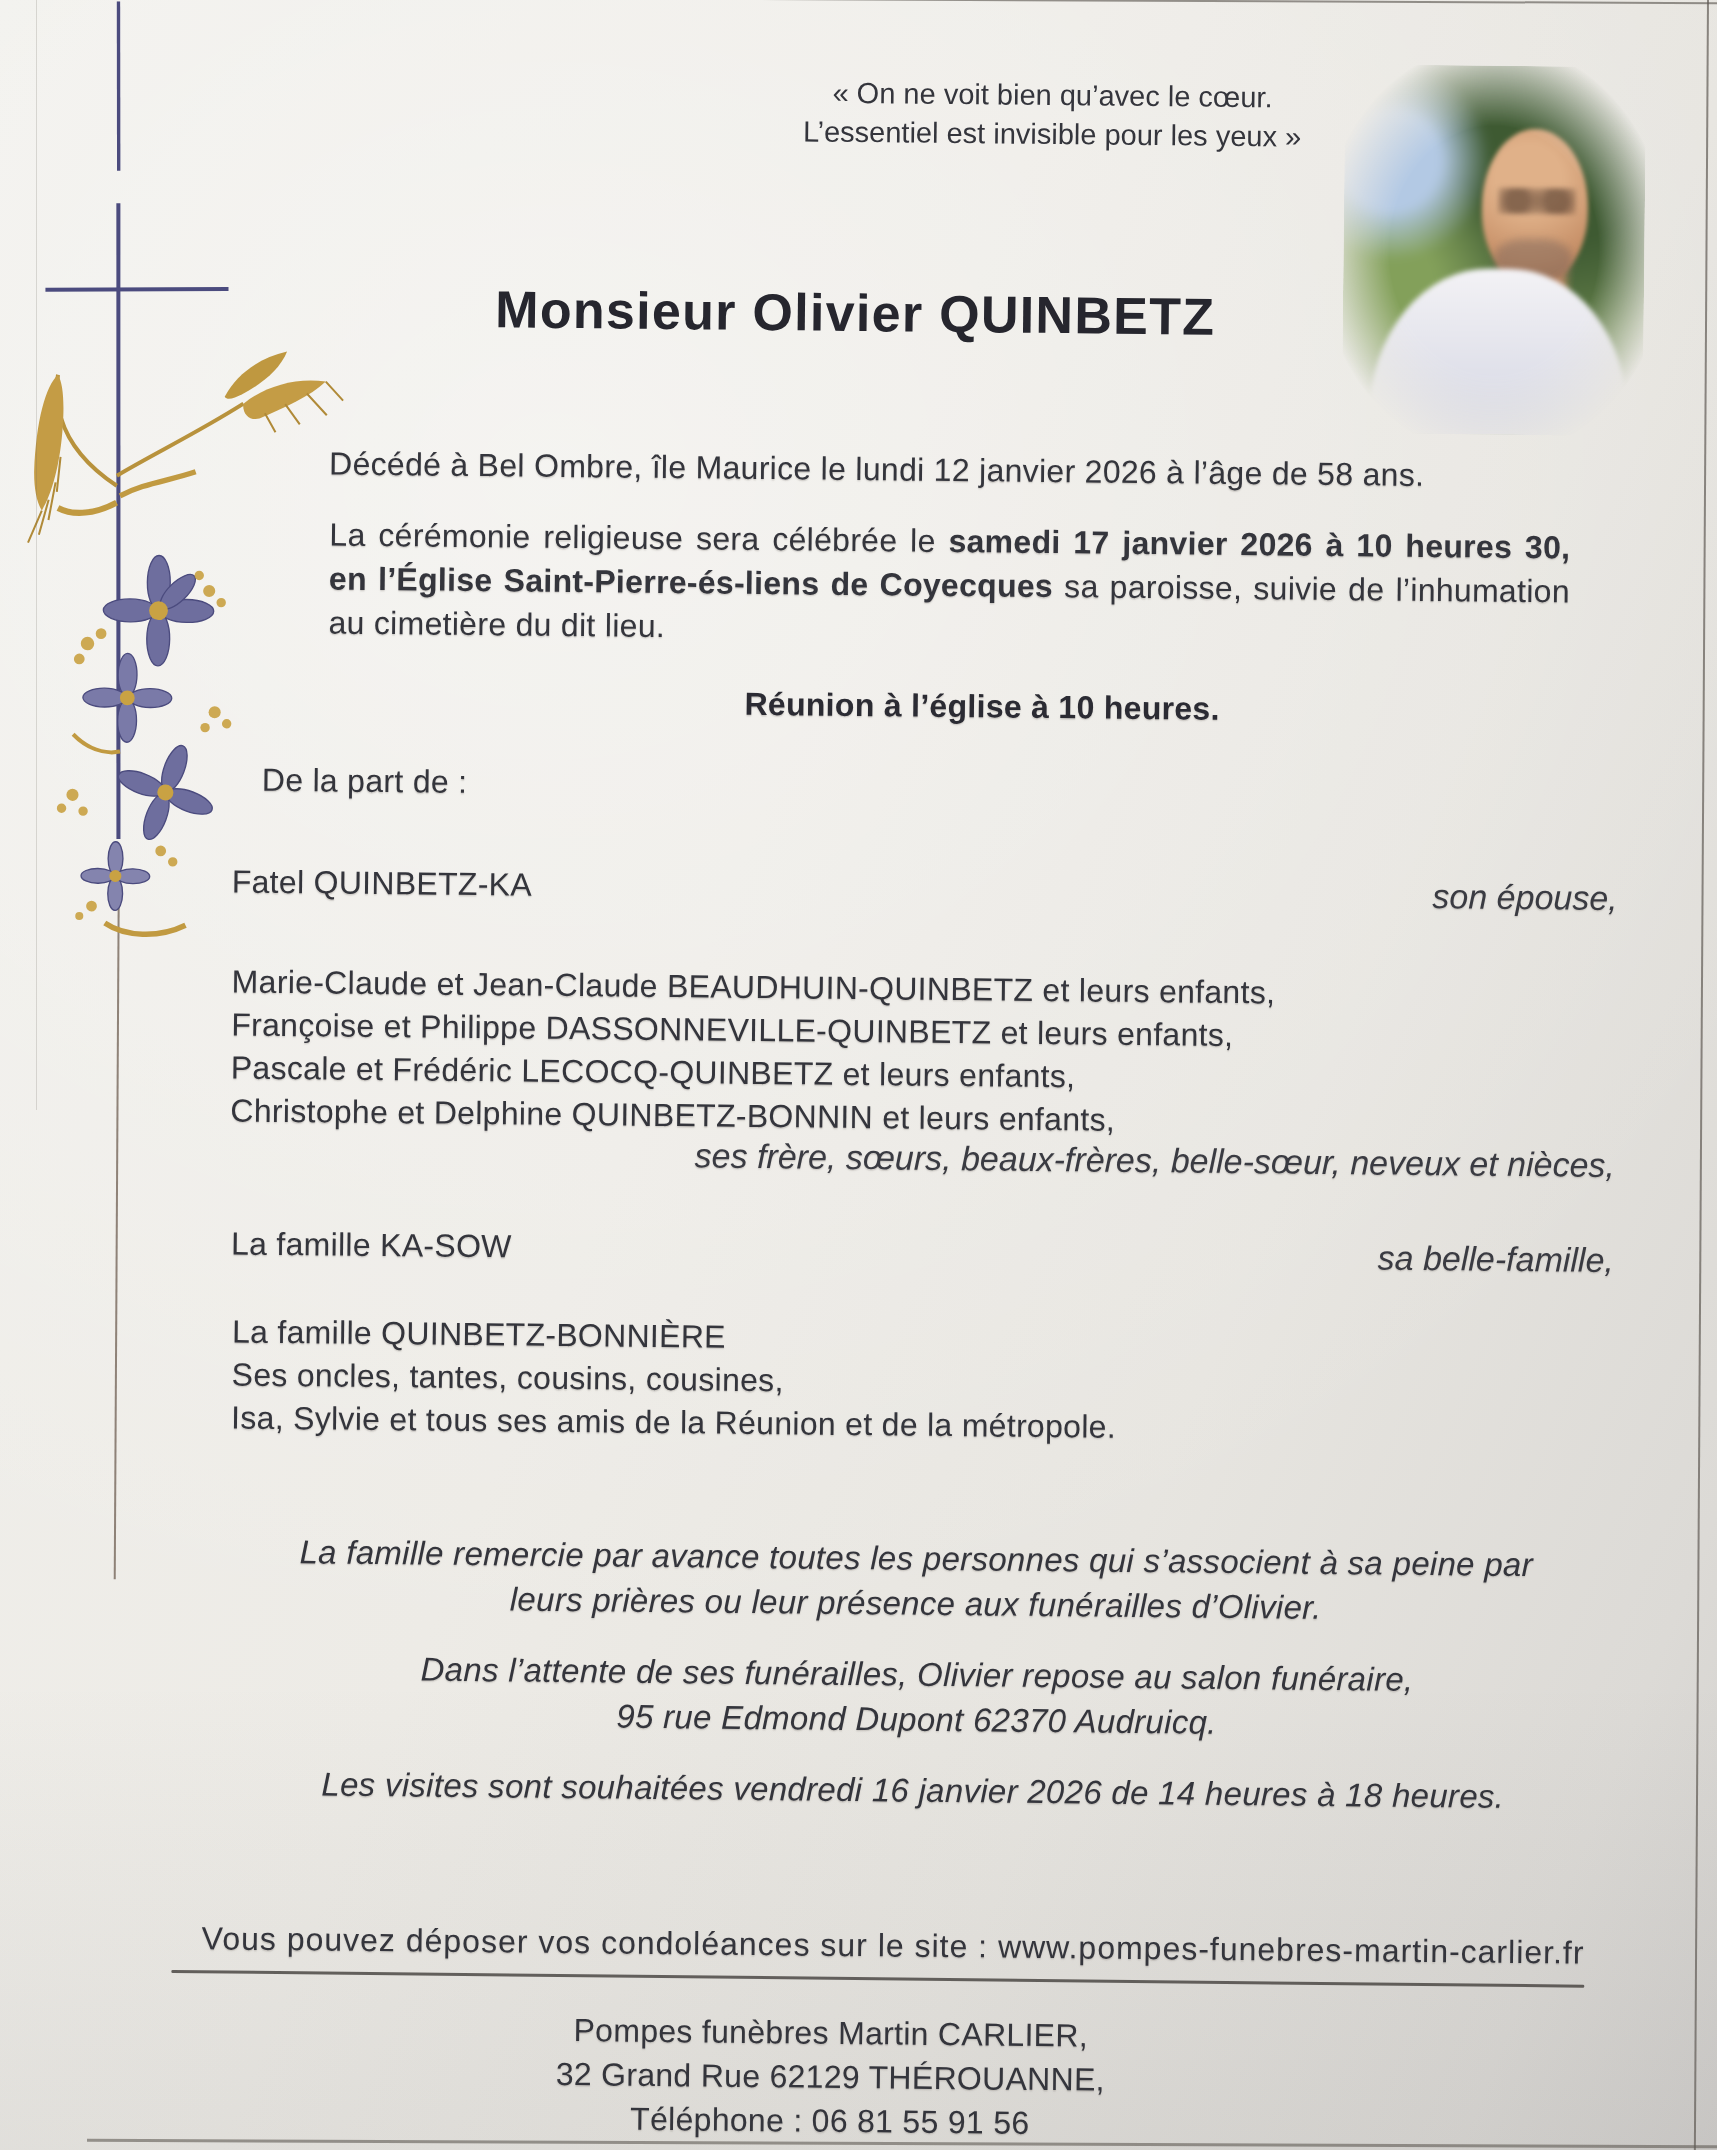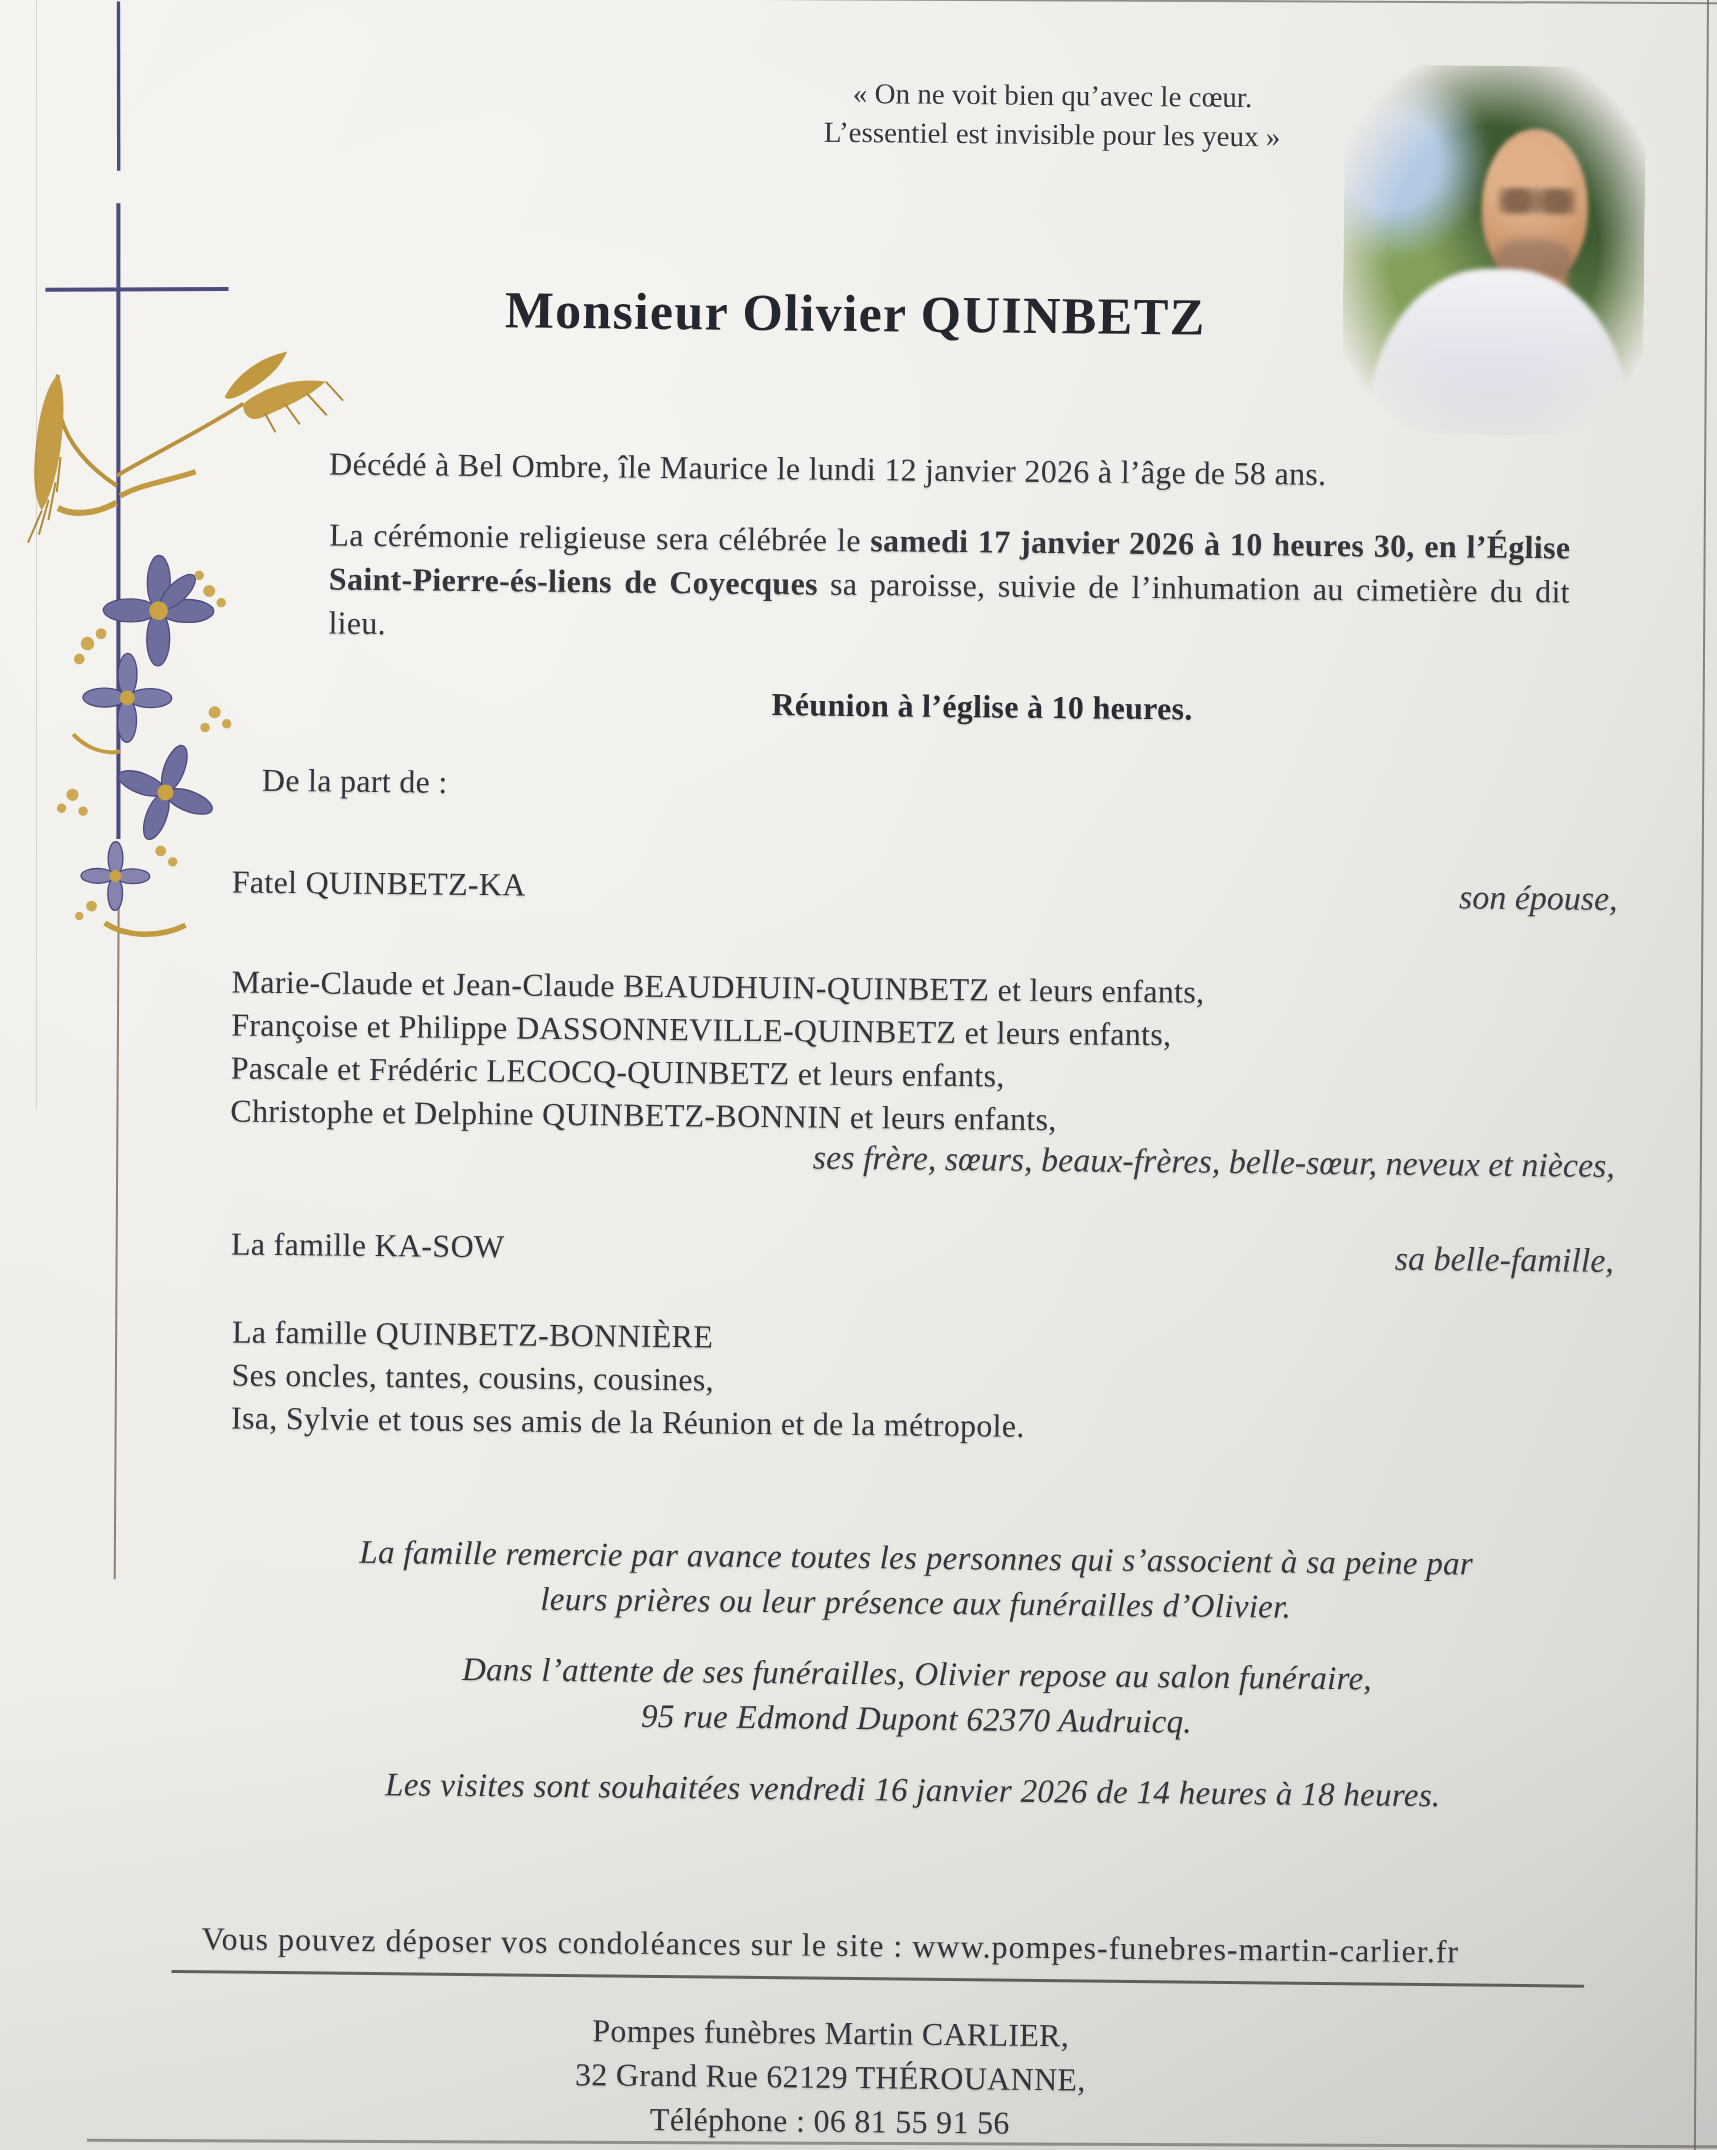--- a/index.html
+++ b/index.html
@@ -1,18 +1,18 @@
 <!DOCTYPE html>
 <html style="font-size:10.8px"><head>
 <meta charset="utf-8">
 <style>
   html,body{margin:0;padding:0;}
   #page{
     position:relative; width:1717px; height:2151px; overflow:hidden;
-    font-family:Liberation Serif, serif;
+    font-family:Liberation Sans, sans-serif;
     color:#34353c;
     background:
       radial-gradient(ellipse 130% 90% at 32% 22%, rgba(255,255,255,0.38), rgba(255,255,255,0) 62%),
       linear-gradient(180deg, rgba(0,0,0,0) 78%, rgba(50,50,55,0.07) 100%),
       linear-gradient(112deg, #f1f0ec 0%, #edebe6 42%, #e7e5e0 68%, #dcdad6 90%, #d2d0cd 100%);
   }
   #content{position:absolute; inset:0; transform:rotate(0.6deg); transform-origin:0 0;}
   .abs{position:absolute;}
   .txt{font-size:32px; line-height:43px; letter-spacing:0.3px;
        text-shadow:0 1.3px 1.3px rgba(140,136,128,0.35);}

